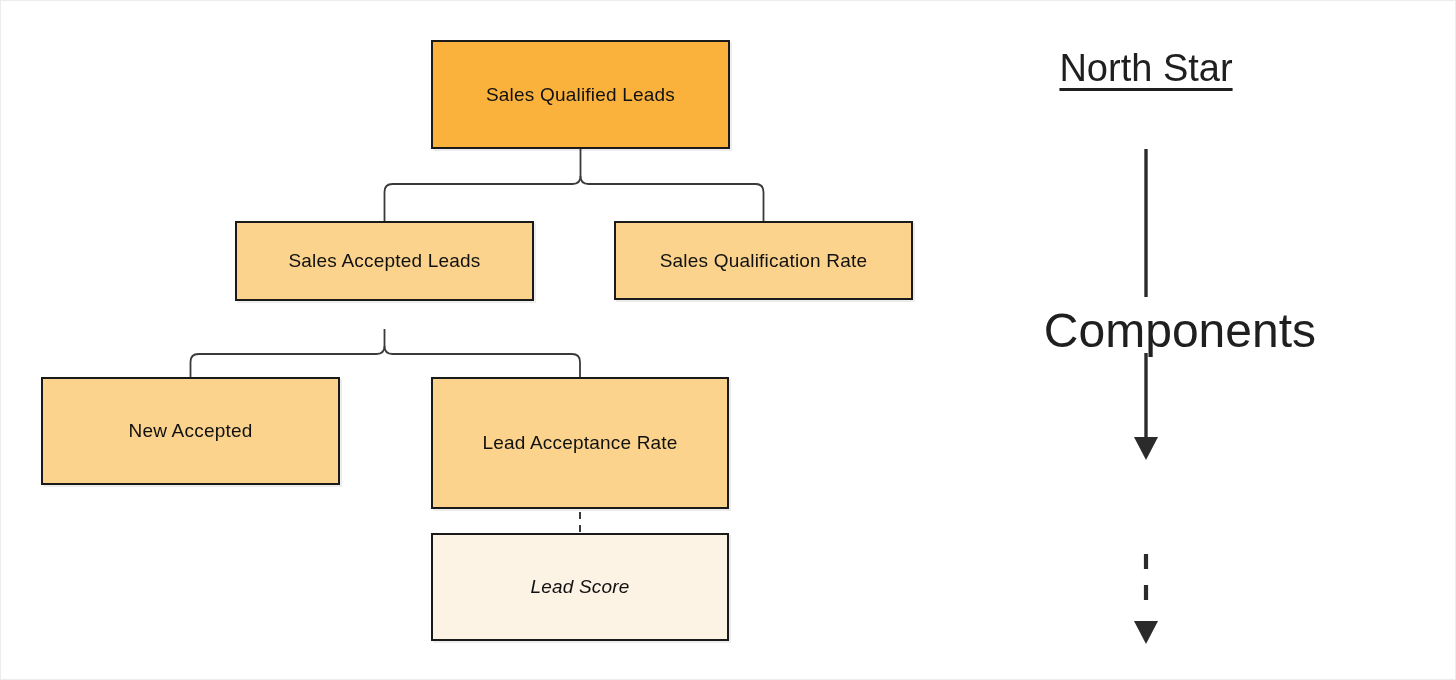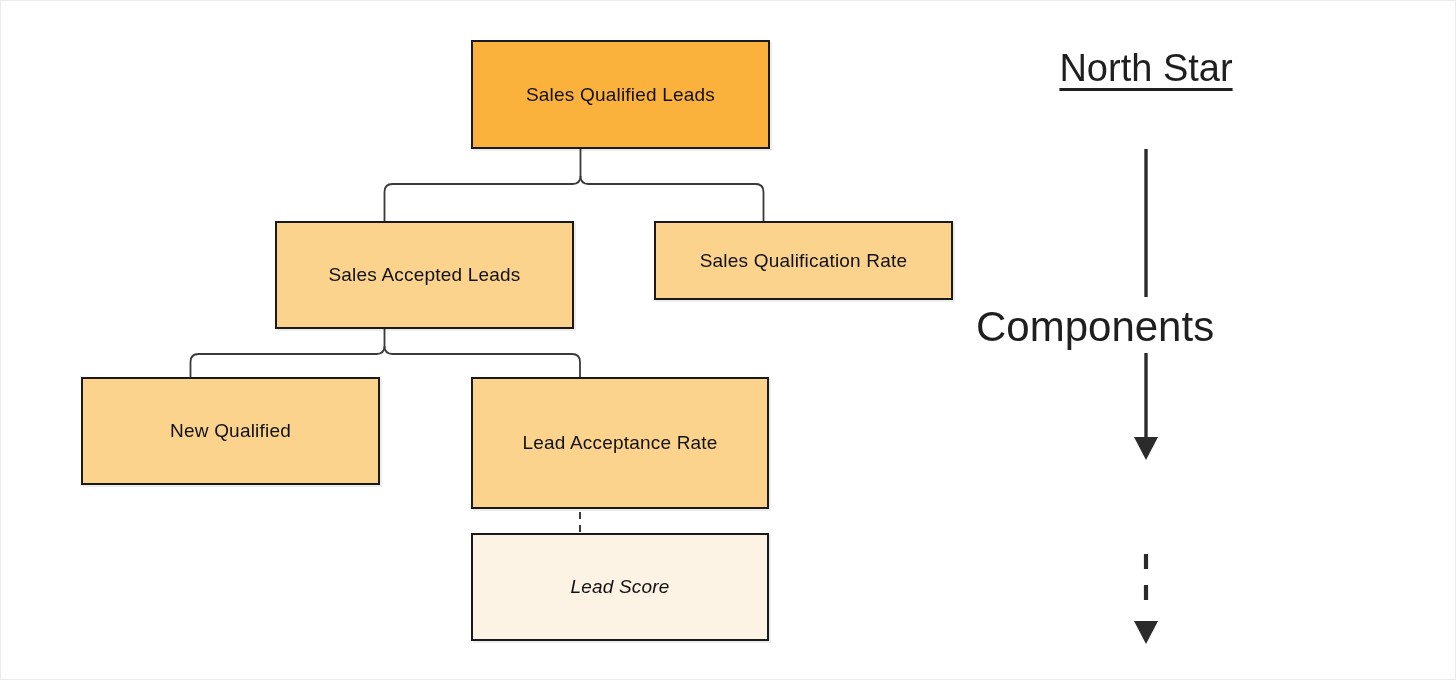--- a/index.html
+++ b/index.html
@@ -26,43 +26,42 @@
     position: absolute;
     display: flex;
     align-items: center;
     justify-content: center;
     text-align: center;
     border: 2px solid #1a1a1a;
     font-size: 19px;
     letter-spacing: 0.2px;
     color: #111111;
     box-shadow: 2px 2px 0 rgba(0,0,0,0.07);
-    margin-left: 40px;
   }
   .node--north-star { background: #FBB23D; }
   .node--component  { background: #FBD38D; }
   .node--influence  { background: #FDF3E5; font-style: italic; }
 
   .legend-title {
     position: absolute;
     left: 995px; top: 46px;
     width: 300px;
     text-align: center;
     font-size: 38px;
     color: #1f1f1f;
     text-decoration: underline;
     text-decoration-thickness: 3px;
     text-underline-offset: 7px;
   }
   .legend-label {
     position: absolute;
     left: 975px;
     width: 340px;
-    text-align: left;
-    font-size: 42px;
+    text-align: right;
+    font-size: 48px;
     color: #1f1f1f;
   }
   .legend-label--components { top: 302px; }
   .legend-label--influences { top: 510px; }
 </style>
 </head>
 <body>
 
 <div class="canvas">
 
@@ -82,30 +81,30 @@
     <line x1="1145" y1="352" x2="1145" y2="437" stroke="#2B2B2B" stroke-width="3.4"></line>
     <polygon points="1145,459 1133,436 1157,436" fill="#2B2B2B"></polygon>
     <line x1="1145" y1="553" x2="1145" y2="611" stroke="#2B2B2B" stroke-width="4.2" stroke-dasharray="15 16"></line>
     <polygon points="1145,643 1133,620 1157,620" fill="#2B2B2B"></polygon>
   </svg>
 
   <div class="node node--north-star" style="left:430px; top:39px; width:299px; height:109px;">
     <span>Sales Qualified Leads</span>
   </div>
 
-  <div class="node node--component" style="left:234px; top:220px; width:299px; height:108px;">
+  <div class="node node--component" style="left:234px; top:220px; width:299px; height:80px;">
     <span>Sales Accepted Leads</span>
   </div>
 
   <div class="node node--component" style="left:613px; top:220px; width:299px; height:79px;">
     <span>Sales Qualification Rate</span>
   </div>
 
   <div class="node node--component" style="left:40px; top:376px; width:299px; height:108px;">
-    <span>New Qualified</span>
+    <span>New Accepted</span>
   </div>
 
   <div class="node node--component" style="left:430px; top:376px; width:298px; height:132px;">
     <span>Lead Acceptance Rate</span>
   </div>
 
   <div class="node node--influence" style="left:430px; top:532px; width:298px; height:108px;">
     <span>Lead Score</span>
   </div>
 

